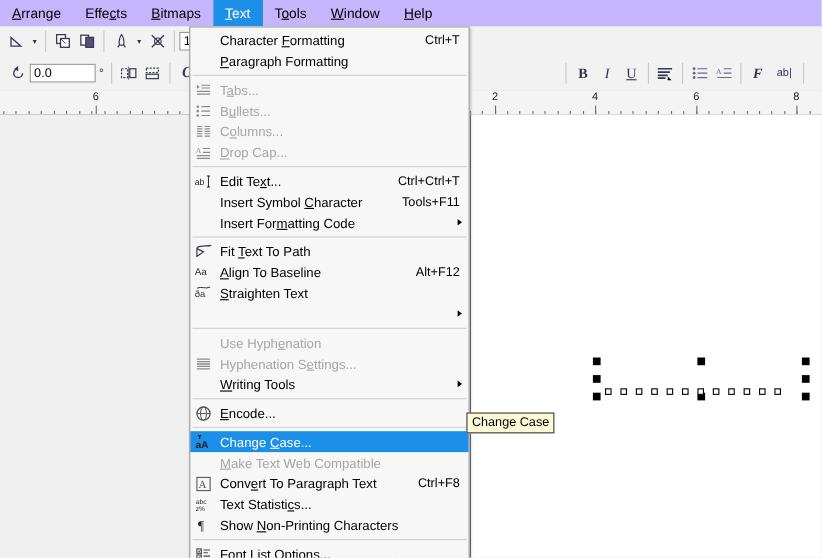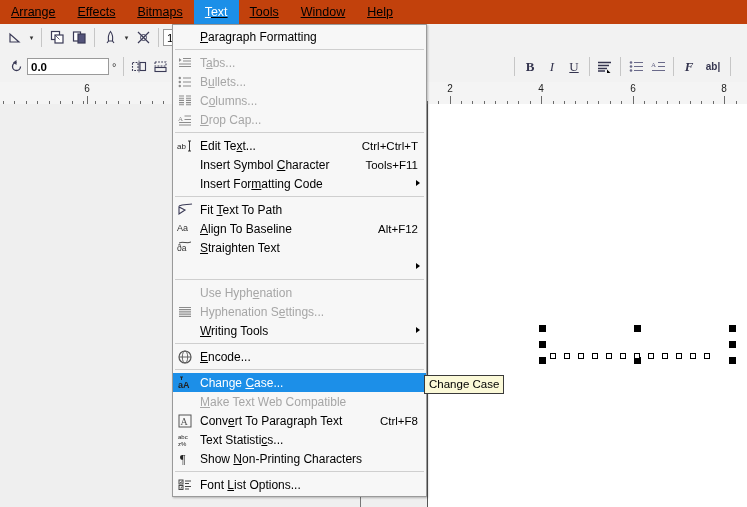--- a/index.html
+++ b/index.html
@@ -6,22 +6,22 @@
   body{
     width:747px;height:507px;position:relative;overflow:hidden;
     background:#efefef;
     font-family:"Liberation Sans", sans-serif;
     font-size:12px;color:#000;
     -webkit-font-smoothing:none;
   }
   
   #menubar{
     position:absolute;left:0;top:0;width:747px;height:24px;
-    background:#c2410c;border-bottom:1px solid #d8d8d8;
-    display:flex;align-items:flex-end;text-decoration:underline;
+    background:#c4b5fd;border-bottom:1px solid #d8d8d8;
+    display:flex;align-items:flex-end;
   }
   .mb-item{
     height:24px;line-height:24px;padding:0 11px;font-size:12.5px;
     color:#000;white-space:nowrap;cursor:default;
   }
   .mb-item.active{background:#1c8fe8;color:#fff;}
   .mb-item u{text-decoration:underline;}
 
   
   #toolbar1{
@@ -166,21 +166,21 @@
 </div>
 
 <div id="toolbar2">
   <div style="width:5px"></div>
   <div class="tb-btn">
     <svg class="ic" width="15" height="15" viewBox="0 0 15 15">
         <path d="M11.5 7.5 A4 4 0 1 1 7.5 3.5" fill="none" stroke="#3a3a56" stroke-width="1.3"></path>
         <path d="M7.5 1 L7.5 6 L4 3.5 Z" fill="#3a3a56"></path>
       </svg>
   </div>
-  <div class="tb-field" style="width:82px;font-weight:bold;">0.0</div>
+  <div class="tb-field" style="width:60px;">0.0</div>
   <div class="tb-label">°</div>
   <div class="tb-sep"></div>
   <div class="tb-btn">
     <svg class="ic" width="16" height="15" viewBox="0 0 16 15">
         <rect x="1.5" y="3.5" width="5.5" height="8" fill="none" stroke="#3a3a56" stroke-width="1.1" stroke-dasharray="1.8 1.3"></rect>
         <rect x="9" y="3.5" width="5.5" height="8" fill="none" stroke="#3a3a56" stroke-width="1.1"></rect>
         <path d="M8 1.5 L8 13.5" stroke="#3a3a56" stroke-width=".7"></path>
       </svg>
   </div>
   <div class="tb-btn">
@@ -222,21 +222,21 @@
       </svg>
   </div>
   <div class="tb-btn">
     <svg class="ic" width="15" height="13" viewBox="0 0 15 13">
         <text x="0" y="7" font-size="7" font-family="Liberation Serif, serif" fill="#6a6a8a">A</text>
         <path d="M7 2.5 H14 M7 6.5 H14 M1 10.5 H14" stroke="#6a6a8a" stroke-width="1"></path>
       </svg>
   </div>
   <div class="tb-sep"></div>
   <div class="tb-btn" style="font-style:italic;font-weight:bold;font-size:13px;font-family:'Liberation Serif',serif;color:#35354f;">F</div>
-  <div class="tb-btn" style="font-size:10px;width:24px;color:#35354f;font-weight:bold;">ab|</div>
+  <div class="tb-btn" style="font-size:10px;width:24px;color:#35354f;">ab|</div>
   <div class="tb-sep"></div>
   <div style="width:12px"></div>
 </div>
 
 <div id="ruler">
     <div class="rtick min" style="left: 3px;"></div>
     <div class="rtick min" style="left: 14px;"></div>
     <div class="rtick min" style="left: 26px;"></div>
     <div class="rtick min" style="left: 37px;"></div>
     <div class="rtick min" style="left: 49px;"></div>
@@ -339,20 +339,24 @@
         <div class="node" style="left: 248px; top: 249px;"></div>
         <div class="node" style="left: 262px; top: 249px;"></div>
         <div class="node" style="left: 276px; top: 249px;"></div>
       </div>
   </div>
 </div>
 <div id="pagebottomline"></div>
 
 <div id="dropdown">
     <div class="mi">
+      <span class="mtext">Character <u>F</u>ormatting</span>
+      <span class="maccel">Ctrl+T</span>
+    </div>
+    <div class="mi">
       <span class="mtext"><u>P</u>aragraph Formatting</span>
     </div>
     <div class="msep"></div>
     <div class="mi disabled">
       <span class="micon">
         <svg class="ic" width="14" height="12" viewBox="0 0 14 12">
           <path d="M1 1 L3.5 3 L1 5 Z" fill="#8c8c8c"></path>
           <path d="M5 1.5 H13 M5 4 H13 M1 7 H13 M1 9.5 H13" stroke="#8c8c8c" stroke-width="1.1"></path>
         </svg>
       </span>

